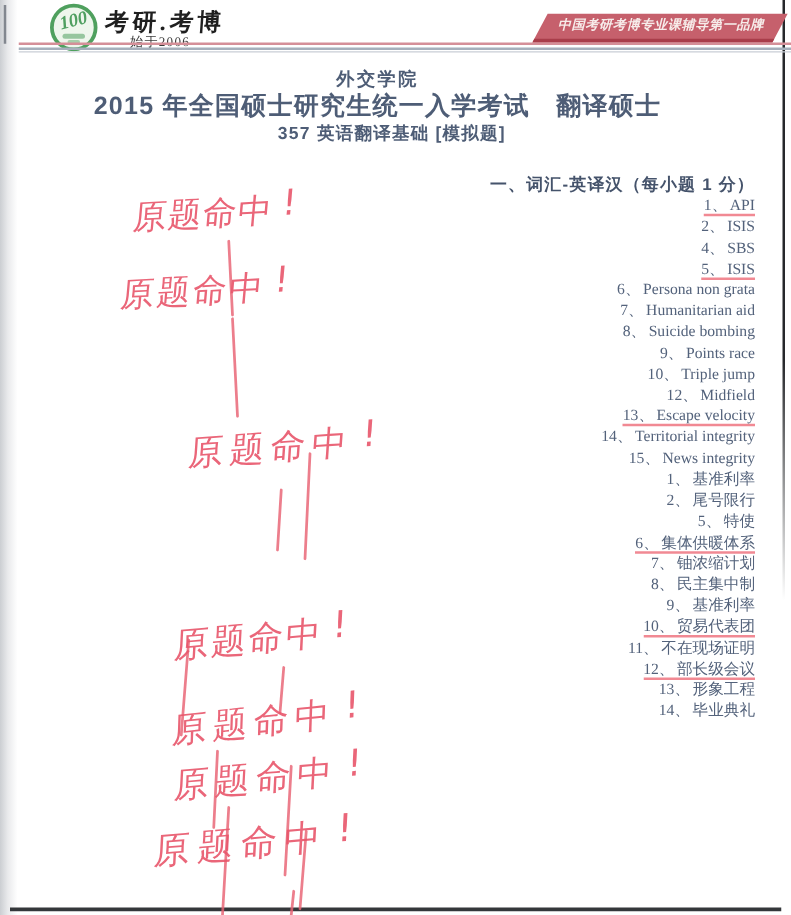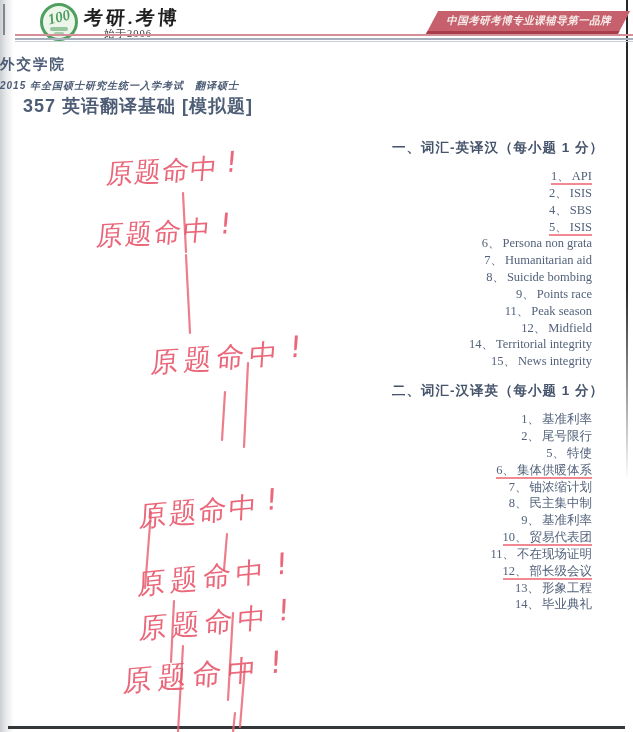--- a/index.html
+++ b/index.html
@@ -24,30 +24,30 @@
   .logo-sub{position:absolute;left:104px;top:27px;font:10.5px "Liberation Serif",serif;
             color:#3c3c3c;letter-spacing:1px;}
   .banner{position:absolute;left:432px;top:11px;width:192px;height:20px;background:#c6606c;
           border-bottom:3px solid #a93d4a;transform:skewX(-28deg);}
   .banner-text{transform:skewX(28deg);color:#f7ecea;font:italic 700 10.5px "Liberation Serif",serif;
                letter-spacing:.5px;text-align:center;line-height:20px;white-space:nowrap;}
   .rule-red{position:absolute;left:15px;top:34px;width:618px;height:2px;background:#d58f98;}
   .rule-gray{position:absolute;left:15px;top:38px;width:618px;height:2px;background:#a6afbb;}
   .rule-gray2{position:absolute;left:15px;top:41px;width:618px;height:1px;background:#c9ced6;}
   
-  .titleblock{position:absolute;top:54px;left:0;width:604px;text-align:left;
+  .titleblock{position:absolute;top:54px;left:0;width:604px;text-align:center;
               font-family:"Liberation Sans",sans-serif;font-weight:700;color:#4e5d76;}
   .t1{font-size:14.5px;line-height:21px;letter-spacing:2px;}
-  .t2{font-size:10px;line-height:21px;letter-spacing:1px;font-style:italic;}
-  .t3{font-size:18px;line-height:21px;letter-spacing:1px;padding-left:23px;}
+  .t2{font-size:20px;line-height:21px;letter-spacing:1px;}
+  .t3{font-size:14px;line-height:21px;letter-spacing:1px;padding-left:23px;}
   
   .content{position:absolute;left:29px;top:139px;width:575px;text-align:right;}
   .sec-heading{font:700 13.5px "Liberation Sans",sans-serif;color:#45536b;
                padding-left:7px;line-height:17px;letter-spacing:1px;}
-  ol.items{list-style:none;margin:12px;padding:0;}
+  ol.items{list-style:none;margin:0;padding:0;}
   ol.items li{line-height:16.85px;font-size:12.5px;color:#53627b;}
   .num{margin-right:2px;}
   li.hit .ln{border-bottom:2px solid rgba(238,107,120,.8);}
   
   .note{position:absolute;font-family:"DejaVu Sans",sans-serif;color:rgba(232,85,106,.9);
         white-space:nowrap;transform-origin:left top;z-index:5;}
   .bang{display:inline-block;margin-left:7px;transform:translateY(-5px);font-size:1.05em;}
   .n1{left:108px;top:156px;font-size:27px;letter-spacing:1px;transform:rotate(-3deg) skewX(-8deg);}
   .n2{left:98px;top:218px;font-size:27px;letter-spacing:2px;transform:rotate(-3deg) skewX(-8deg);}
   .n3{left:152px;top:344px;font-size:28px;letter-spacing:5px;transform:rotate(-4deg) skewX(-8deg);}
@@ -89,26 +89,26 @@
   <div class="sec-heading">一、词汇-英译汉（每小题 1 分）</div>
   <ol class="items">
       <li class="hit"><span class="ln"><span class="num">1、</span><span>API</span></span></li>
       <li><span class="ln"><span class="num">2、</span><span>ISIS</span></span></li>
       <li><span class="ln"><span class="num">4、</span><span>SBS</span></span></li>
       <li class="hit"><span class="ln"><span class="num">5、</span><span>ISIS</span></span></li>
       <li><span class="ln"><span class="num">6、</span><span>Persona non grata</span></span></li>
       <li><span class="ln"><span class="num">7、</span><span>Humanitarian aid</span></span></li>
       <li><span class="ln"><span class="num">8、</span><span>Suicide bombing</span></span></li>
       <li><span class="ln"><span class="num">9、</span><span>Points race</span></span></li>
-      <li><span class="ln"><span class="num">11、</span><span>Peak season</span></span></li>
+      <li><span class="ln"><span class="num">10、</span><span>Triple jump</span></span></li>
       <li><span class="ln"><span class="num">12、</span><span>Midfield</span></span></li>
+      <li class="hit"><span class="ln"><span class="num">13、</span><span>Escape velocity</span></span></li>
       <li><span class="ln"><span class="num">14、</span><span>Territorial integrity</span></span></li>
       <li><span class="ln"><span class="num">15、</span><span>News integrity</span></span></li>
     </ol>
-  <div class="sec-heading">二、词汇-汉译英（每小题 1 分）</div>
   <ol class="items">
       <li><span class="ln"><span class="num">1、</span><span>基准利率</span></span></li>
       <li><span class="ln"><span class="num">2、</span><span>尾号限行</span></span></li>
       <li><span class="ln"><span class="num">5、</span><span>特使</span></span></li>
       <li class="hit"><span class="ln"><span class="num">6、</span><span>集体供暖体系</span></span></li>
       <li><span class="ln"><span class="num">7、</span><span>铀浓缩计划</span></span></li>
       <li><span class="ln"><span class="num">8、</span><span>民主集中制</span></span></li>
       <li><span class="ln"><span class="num">9、</span><span>基准利率</span></span></li>
       <li class="hit"><span class="ln"><span class="num">10、</span><span>贸易代表团</span></span></li>
       <li><span class="ln"><span class="num">11、</span><span>不在现场证明</span></span></li>

